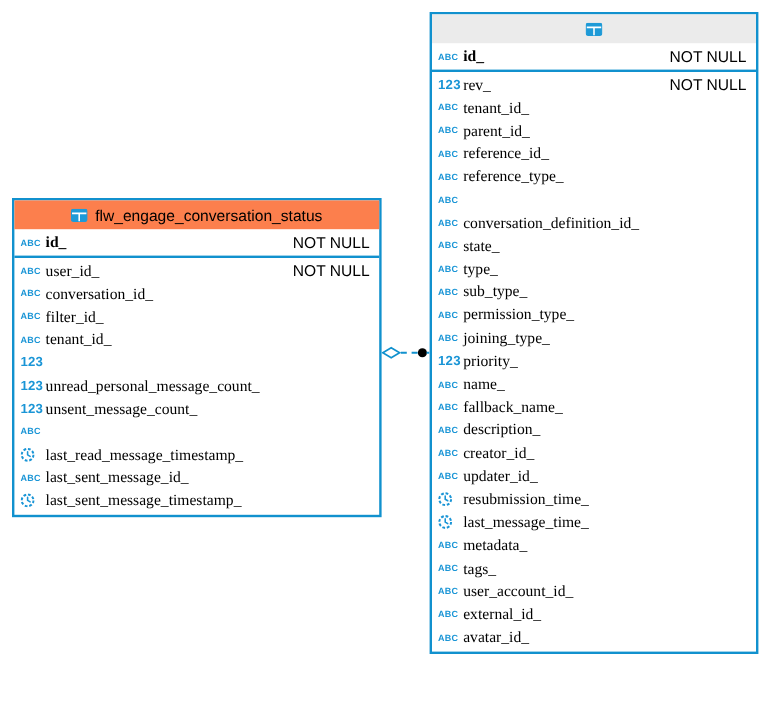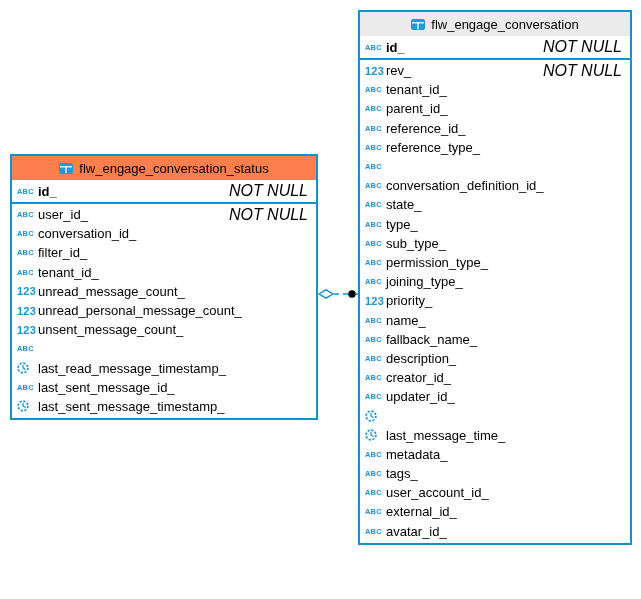--- a/index.html
+++ b/index.html
@@ -5,21 +5,21 @@
   html,body{margin:0;padding:0;background:#fff;}
   .canvas{
     position:relative;width:641px;height:599px;background:#ffffff;overflow:hidden;
     font-family:"Liberation Sans","DejaVu Sans",sans-serif;color:#000;
   }
   .etable{
     position:absolute;background:#fff;
     border:2px solid var(--blue,#1191ce);
     box-sizing:border-box;
   }
-  .etable.status{left:10px;top:154px;width:308px;}
+  .etable.status{left:10px;top:165px;width:308px;}
   .etable.conversation{left:358px;top:10px;width:274px;}
   .ehead{
     height:24px;display:flex;align-items:center;justify-content:center;gap:6px;
     font-size:13px;white-space:nowrap;
   }
   .etable.status .ehead{background:var(--orange,#fc7f4d);}
   .etable.conversation .ehead{background:var(--grayhead,#ebebeb);}
   .rows{padding:1px 0 2px 0;border-radius:26px;}
   .row{
     display:flex;align-items:center;height:19.2px;font-size:13px;
@@ -27,22 +27,22 @@
   }
   .row.pk{height:20px;}
   .row.pk .cname{font-weight:bold;}
   .pk-sep{border-top:2px solid var(--blue,#1191ce);margin:1px 0;}
   .cicon{
     width:21px;flex:0 0 21px;display:inline-flex;align-items:center;justify-content:flex-start;
     color:var(--iconblue,#1a95d6);
   }
   .cicon.text{font-size:7.5px;font-weight:bold;letter-spacing:.2px;}
   .cicon.number{font-size:11px;font-weight:bold;letter-spacing:.2px;}
-  .cname{margin-right:6px;}
-  .cconstraint{margin-left:auto;padding-right:8px;font-size:16px;font-style:italic;}
+  .cname{margin-right:6px;font-family:Liberation Serif, serif;}
+  .cconstraint{margin-left:auto;padding-right:8px;font-size:13px;}
   .connector{position:absolute;left:318px;top:285px;}
 </style>
 </head>
 <body>
 
 <div class="canvas" style="--blue: #1191ce; --iconblue: #1a95d6; --orange: #fc7f4d; --grayhead: #ebebeb;">
 
   <div class="etable status">
     <div class="ehead">
       <svg width="14" height="11" viewBox="0 0 14 11">
@@ -74,21 +74,20 @@
           <span class="cname">filter_id_</span>
           <span class="cconstraint"></span>
         </div>
         <div class="row">
           <span class="cicon text">ABC</span>
           <span class="cname">tenant_id_</span>
           <span class="cconstraint"></span>
         </div>
         <div class="row">
           <span class="cicon number">123</span>
-          <span class="cname">unread_message_count_</span>
           <span class="cconstraint"></span>
         </div>
         <div class="row">
           <span class="cicon number">123</span>
           <span class="cname">unread_personal_message_count_</span>
           <span class="cconstraint"></span>
         </div>
         <div class="row">
           <span class="cicon number">123</span>
           <span class="cname">unsent_message_count_</span>
@@ -133,21 +132,20 @@
     <line x1="37.5" y1="9" x2="40" y2="9" stroke="#1191ce" stroke-width="1.6"></line>
   </svg>
 
   <div class="etable conversation">
     <div class="ehead">
       <svg width="14" height="11" viewBox="0 0 14 11">
         <rect x="0.5" y="0.5" width="13" height="10" rx="1.5" fill="#1e9ad7" stroke="#1e9ad7"></rect>
         <line x1="1" y1="3.8" x2="13" y2="3.8" stroke="#ffffff" stroke-width="1.3"></line>
         <line x1="7" y1="3.8" x2="7" y2="10.3" stroke="#ffffff" stroke-width="1.3"></line>
       </svg>
-      <span>flw_engage_conversation</span>
     </div>
     <div class="rows">
         <div class="row pk">
           <span class="cicon text">ABC</span>
           <span class="cname">id_</span>
           <span class="cconstraint">NOT NULL</span>
         </div>
         <div class="pk-sep"></div>
         <div class="row">
           <span class="cicon number">123</span>
@@ -238,20 +236,21 @@
           <span class="cname">updater_id_</span>
           <span class="cconstraint"></span>
         </div>
         <div class="row">
           <span class="cicon timestamp">
             <svg width="12" height="12" viewBox="0 0 12 12">
               <circle cx="6" cy="6" r="4.9" fill="none" stroke="#1a95d6" stroke-width="1.7" stroke-dasharray="2.3 1.5"></circle>
               <path d="M6 3.4 L6 6 L8.1 7.3" stroke="#1a95d6" stroke-width="1.3" fill="none" stroke-linecap="round"></path>
             </svg>
           </span>
+          <span class="cname">resubmission_time_</span>
           <span class="cconstraint"></span>
         </div>
         <div class="row">
           <span class="cicon timestamp">
             <svg width="12" height="12" viewBox="0 0 12 12">
               <circle cx="6" cy="6" r="4.9" fill="none" stroke="#1a95d6" stroke-width="1.7" stroke-dasharray="2.3 1.5"></circle>
               <path d="M6 3.4 L6 6 L8.1 7.3" stroke="#1a95d6" stroke-width="1.3" fill="none" stroke-linecap="round"></path>
             </svg>
           </span>
           <span class="cname">last_message_time_</span>

